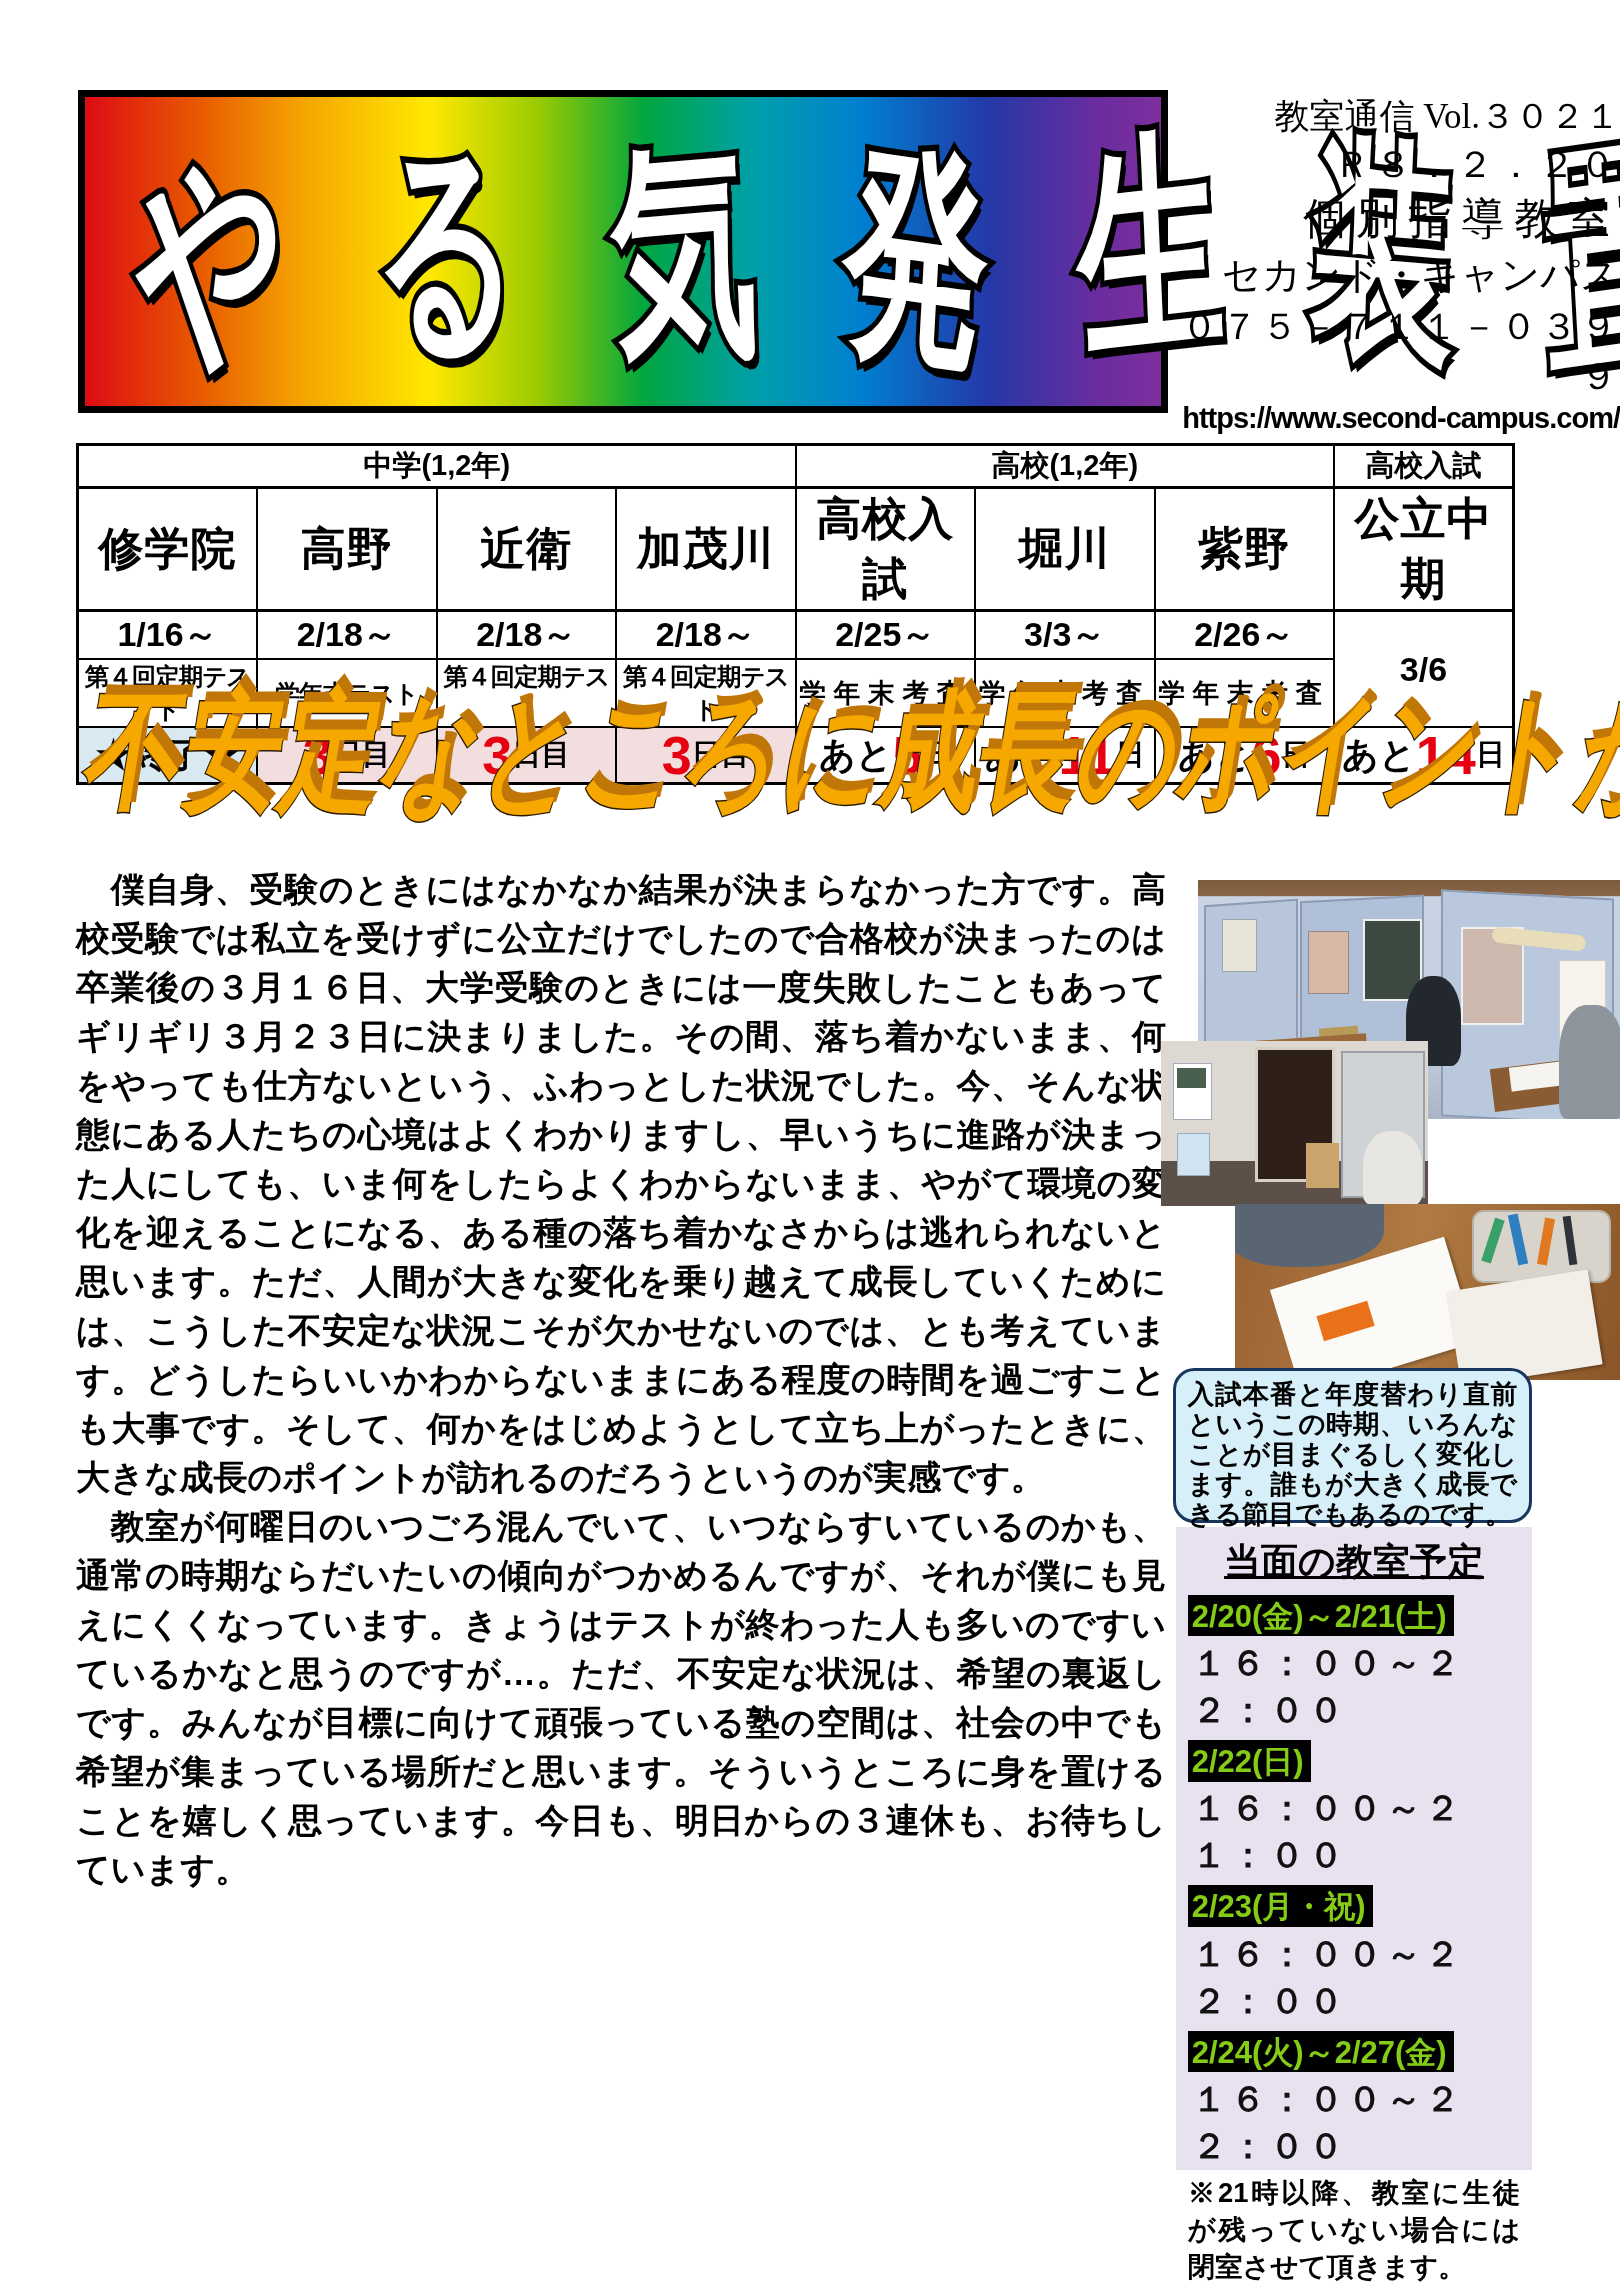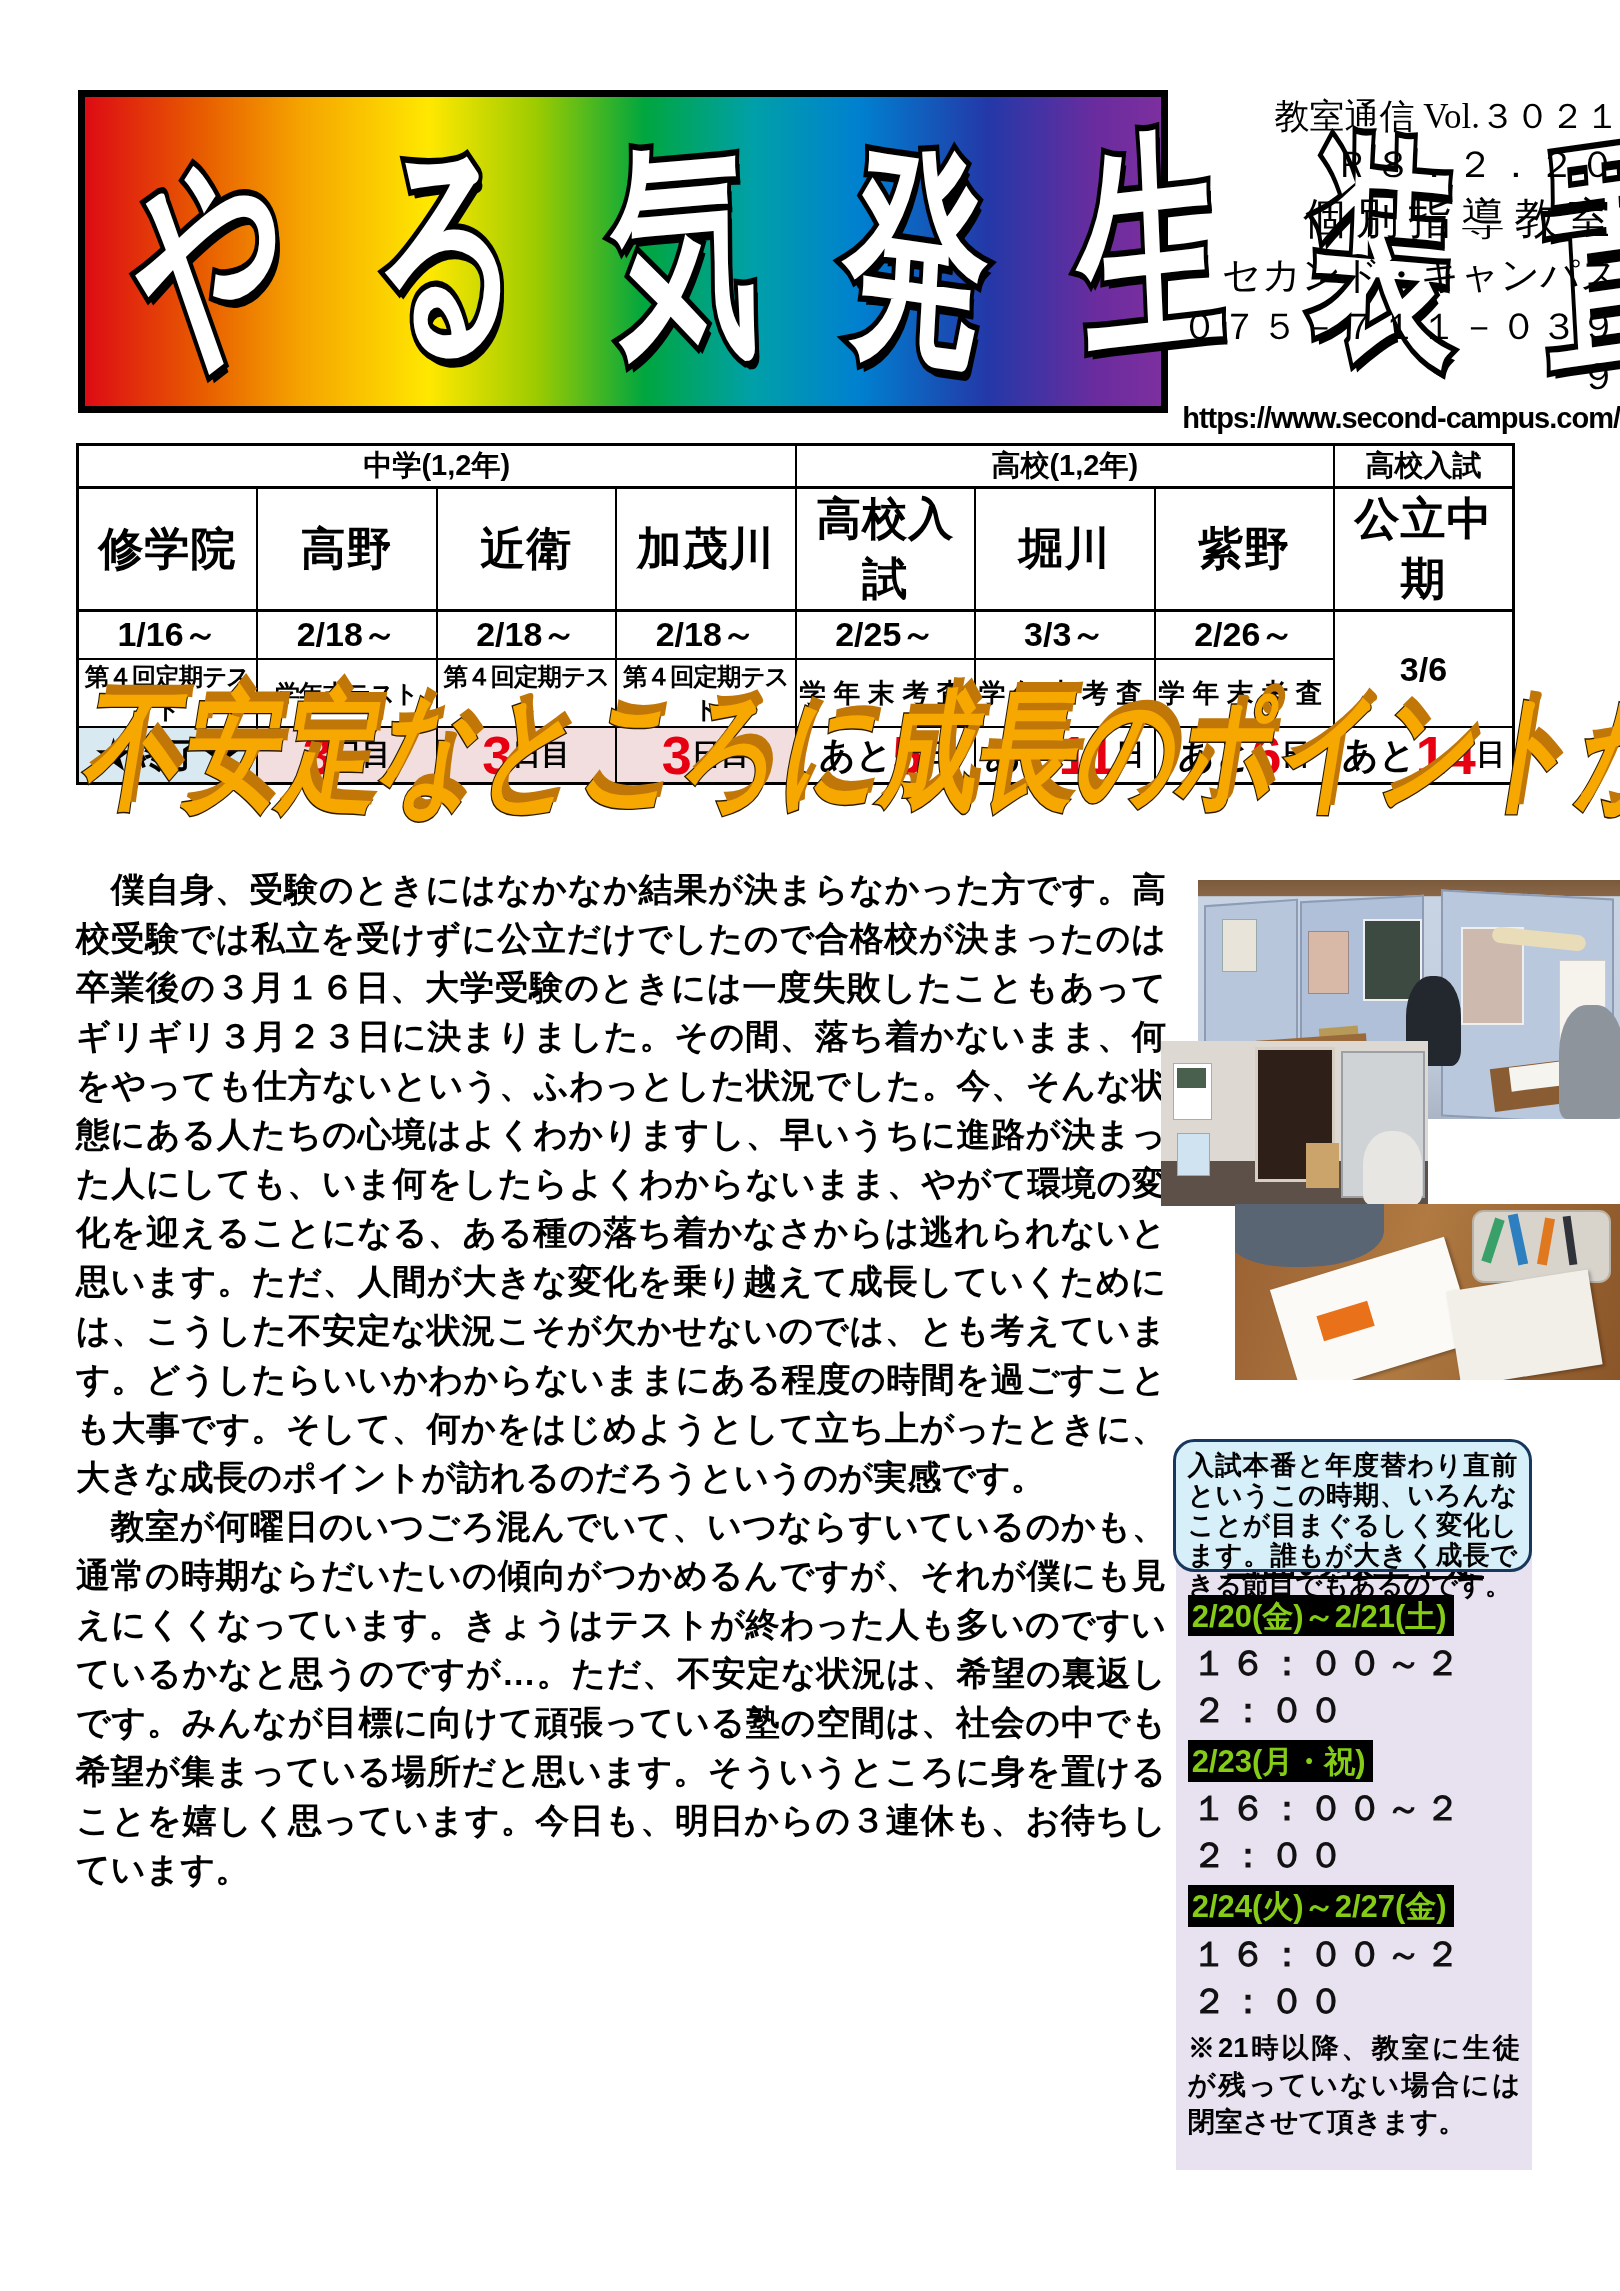--- a/index.html
+++ b/index.html
@@ -102,21 +102,21 @@
   .p3-basket{left:237px;top:5.9px;width:135px;height:69px;background:#d8d4cc;border:2.9px solid #b8b2a6;border-radius:11.8px;}
   .p3-pen1{left:253px;top:13.7px;width:9.8px;height:45px;background:#3aa06a;transform:rotate(18deg);}
   .p3-pen2{left:278px;top:9.8px;width:9.8px;height:51px;background:#2e7fc0;transform:rotate(-12deg);}
   .p3-pen3{left:306px;top:13.7px;width:9.8px;height:47px;background:#e07820;transform:rotate(10deg);}
   .p3-pen4{left:331px;top:11.8px;width:7.8px;height:49px;background:#30343a;transform:rotate(-8deg);}
   .p3-paper1{left:47px;top:57px;width:182px;height:110px;background:#fbfaf6;transform:rotate(-17deg);box-shadow:2px 2px 3.9px rgba(0,0,0,.3);}
   .p3-label{left:84px;top:104px;width:53px;height:25.5px;background:#e8711a;transform:rotate(-17deg);}
   .p3-paper2{left:218px;top:76px;width:143px;height:96px;background:#f2efe9;transform:rotate(-9deg);box-shadow:2px 2px 3.9px rgba(0,0,0,.3);}
 
   
-  .callout{position:absolute;left:1173px;top:1439px;width:359px;height:133px;box-sizing:border-box;
+  .callout{position:absolute;left:1173px;top:1368px;width:359px;height:155px;box-sizing:border-box;
     background:#d6eff8;border:3.9px solid #17375e;border-radius:21.6px;padding:7.8px 11.8px;
     font-size:26.5px;font-weight:700;line-height:30px;text-align:justify;z-index:4;}
 
   
   .schedule{position:absolute;left:1176px;top:1527px;width:356px;height:643px;box-sizing:border-box;
     background:#e7e1f0;padding:7.8px 11.8px 9.8px 11.8px;}
   .sched-title{text-align:center;font-size:37px;font-weight:700;text-decoration:underline;
     text-decoration-thickness:2.9px;margin:2px 0 5.9px 0;}
   .sched-date{display:inline-block;background:#000;color:#84cc16;font-size:31px;font-weight:700;
     padding:3.9px 7.8px 2px 3.9px;line-height:1.15;margin:2px 0 0 0;}
@@ -272,20 +272,24 @@
 
   <div class="callout">入試本番と年度替わり直前というこの時期、いろんなことが目まぐるしく変化します。誰もが大きく成長できる節目でもあるのです。</div>
 
   <div class="schedule">
     <div class="sched-title">当面の教室予定</div>
     <div>
       <span class="sched-date">2/20(金)～2/21(土)</span>
       <div class="sched-time">１６：００～２２：００</div>
     </div>
     <div>
+      <span class="sched-date">2/22(日)</span>
+      <div class="sched-time">１６：００～２１：００</div>
+    </div>
+    <div>
       <span class="sched-date">2/23(月・祝)</span>
       <div class="sched-time">１６：００～２２：００</div>
     </div>
     <div>
       <span class="sched-date">2/24(火)～2/27(金)</span>
       <div class="sched-time">１６：００～２２：００</div>
     </div>
     <p class="sched-note">※21時以降、教室に生徒が残っていない場合には閉室させて頂きます。</p>
 
   </div>

